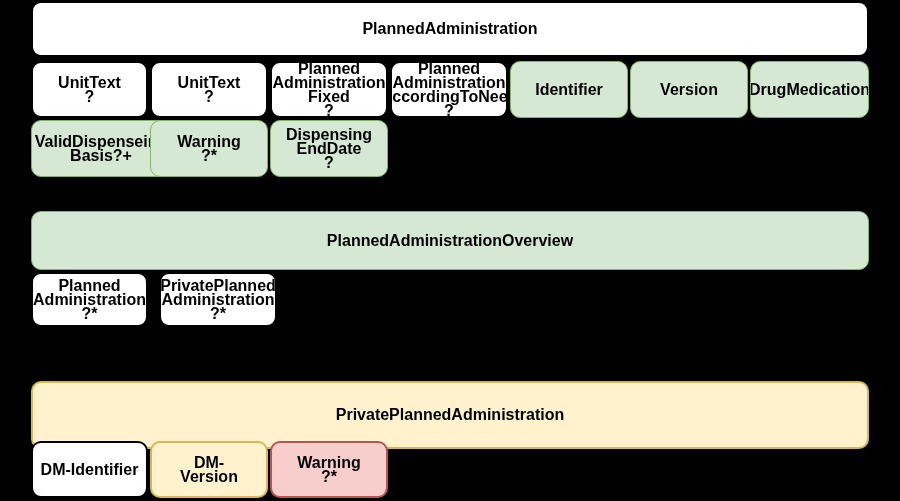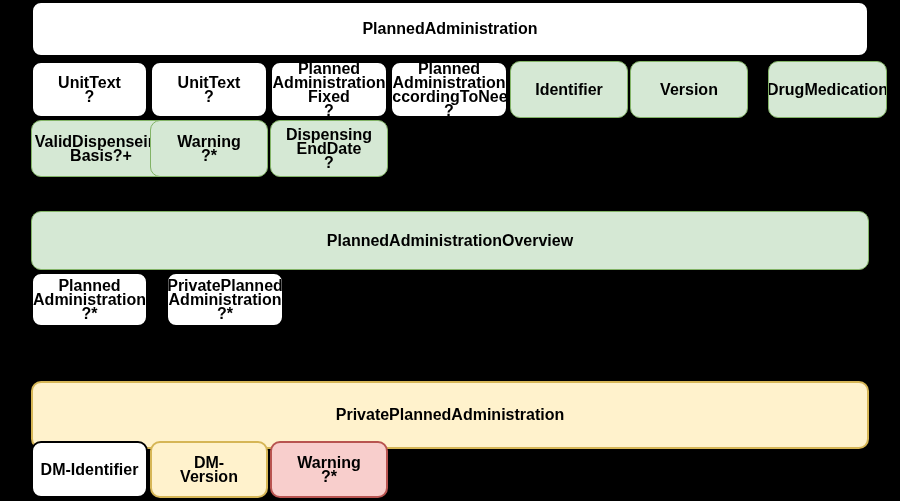--- a/index.html
+++ b/index.html
@@ -58,39 +58,39 @@
 
   <div class="node c-white" style="left:390px; top:61px; width:118px; height:57px;">Planned
 Administration
 AccordingToNeed
 ?</div>
 
   <div class="node c-green" style="left:510px; top:61px; width:118px; height:57px;">Identifier</div>
 
   <div class="node c-green" style="left:630px; top:61px; width:118px; height:57px;">Version</div>
 
-  <div class="node c-green" style="left:768px; top:61px; width:119px; height:57px;">DrugMedication</div>
+  <div class="node c-green" style="left:750px; top:61px; width:119px; height:57px;">DrugMedication</div>
 
   <div class="node c-green" style="left:31px; top:120px; width:140px; height:57px;">ValidDispenseing
 Basis?+</div>
 
   <div class="node c-green" style="left:150px; top:120px; width:118px; height:57px;">Warning
 ?*</div>
 
   <div class="node c-green" style="left:270px; top:120px; width:118px; height:57px;">Dispensing
 EndDate
 ?</div>
 
   <div class="node c-green" style="left:31px; top:211px; width:838px; height:59px;">PlannedAdministrationOverview</div>
 
   <div class="node c-white" style="left:31px; top:272px; width:117px; height:55px;">Planned
 Administration
 ?*</div>
 
-  <div class="node c-white" style="left:166px; top:272px; width:118px; height:55px;">PrivatePlanned
+  <div class="node c-white" style="left:159px; top:272px; width:118px; height:55px;">PrivatePlanned
 Administration
 ?*</div>
 
   <div class="node c-yellow" style="left:31px; top:381px; width:838px; height:68px;">PrivatePlannedAdministration</div>
 
   <div class="node c-white" style="left:31px; top:441px; width:117px; height:57px;">DM-Identifier</div>
 
   <div class="node c-yellow" style="left:150px; top:441px; width:118px; height:57px;">DM-
 Version</div>
 

